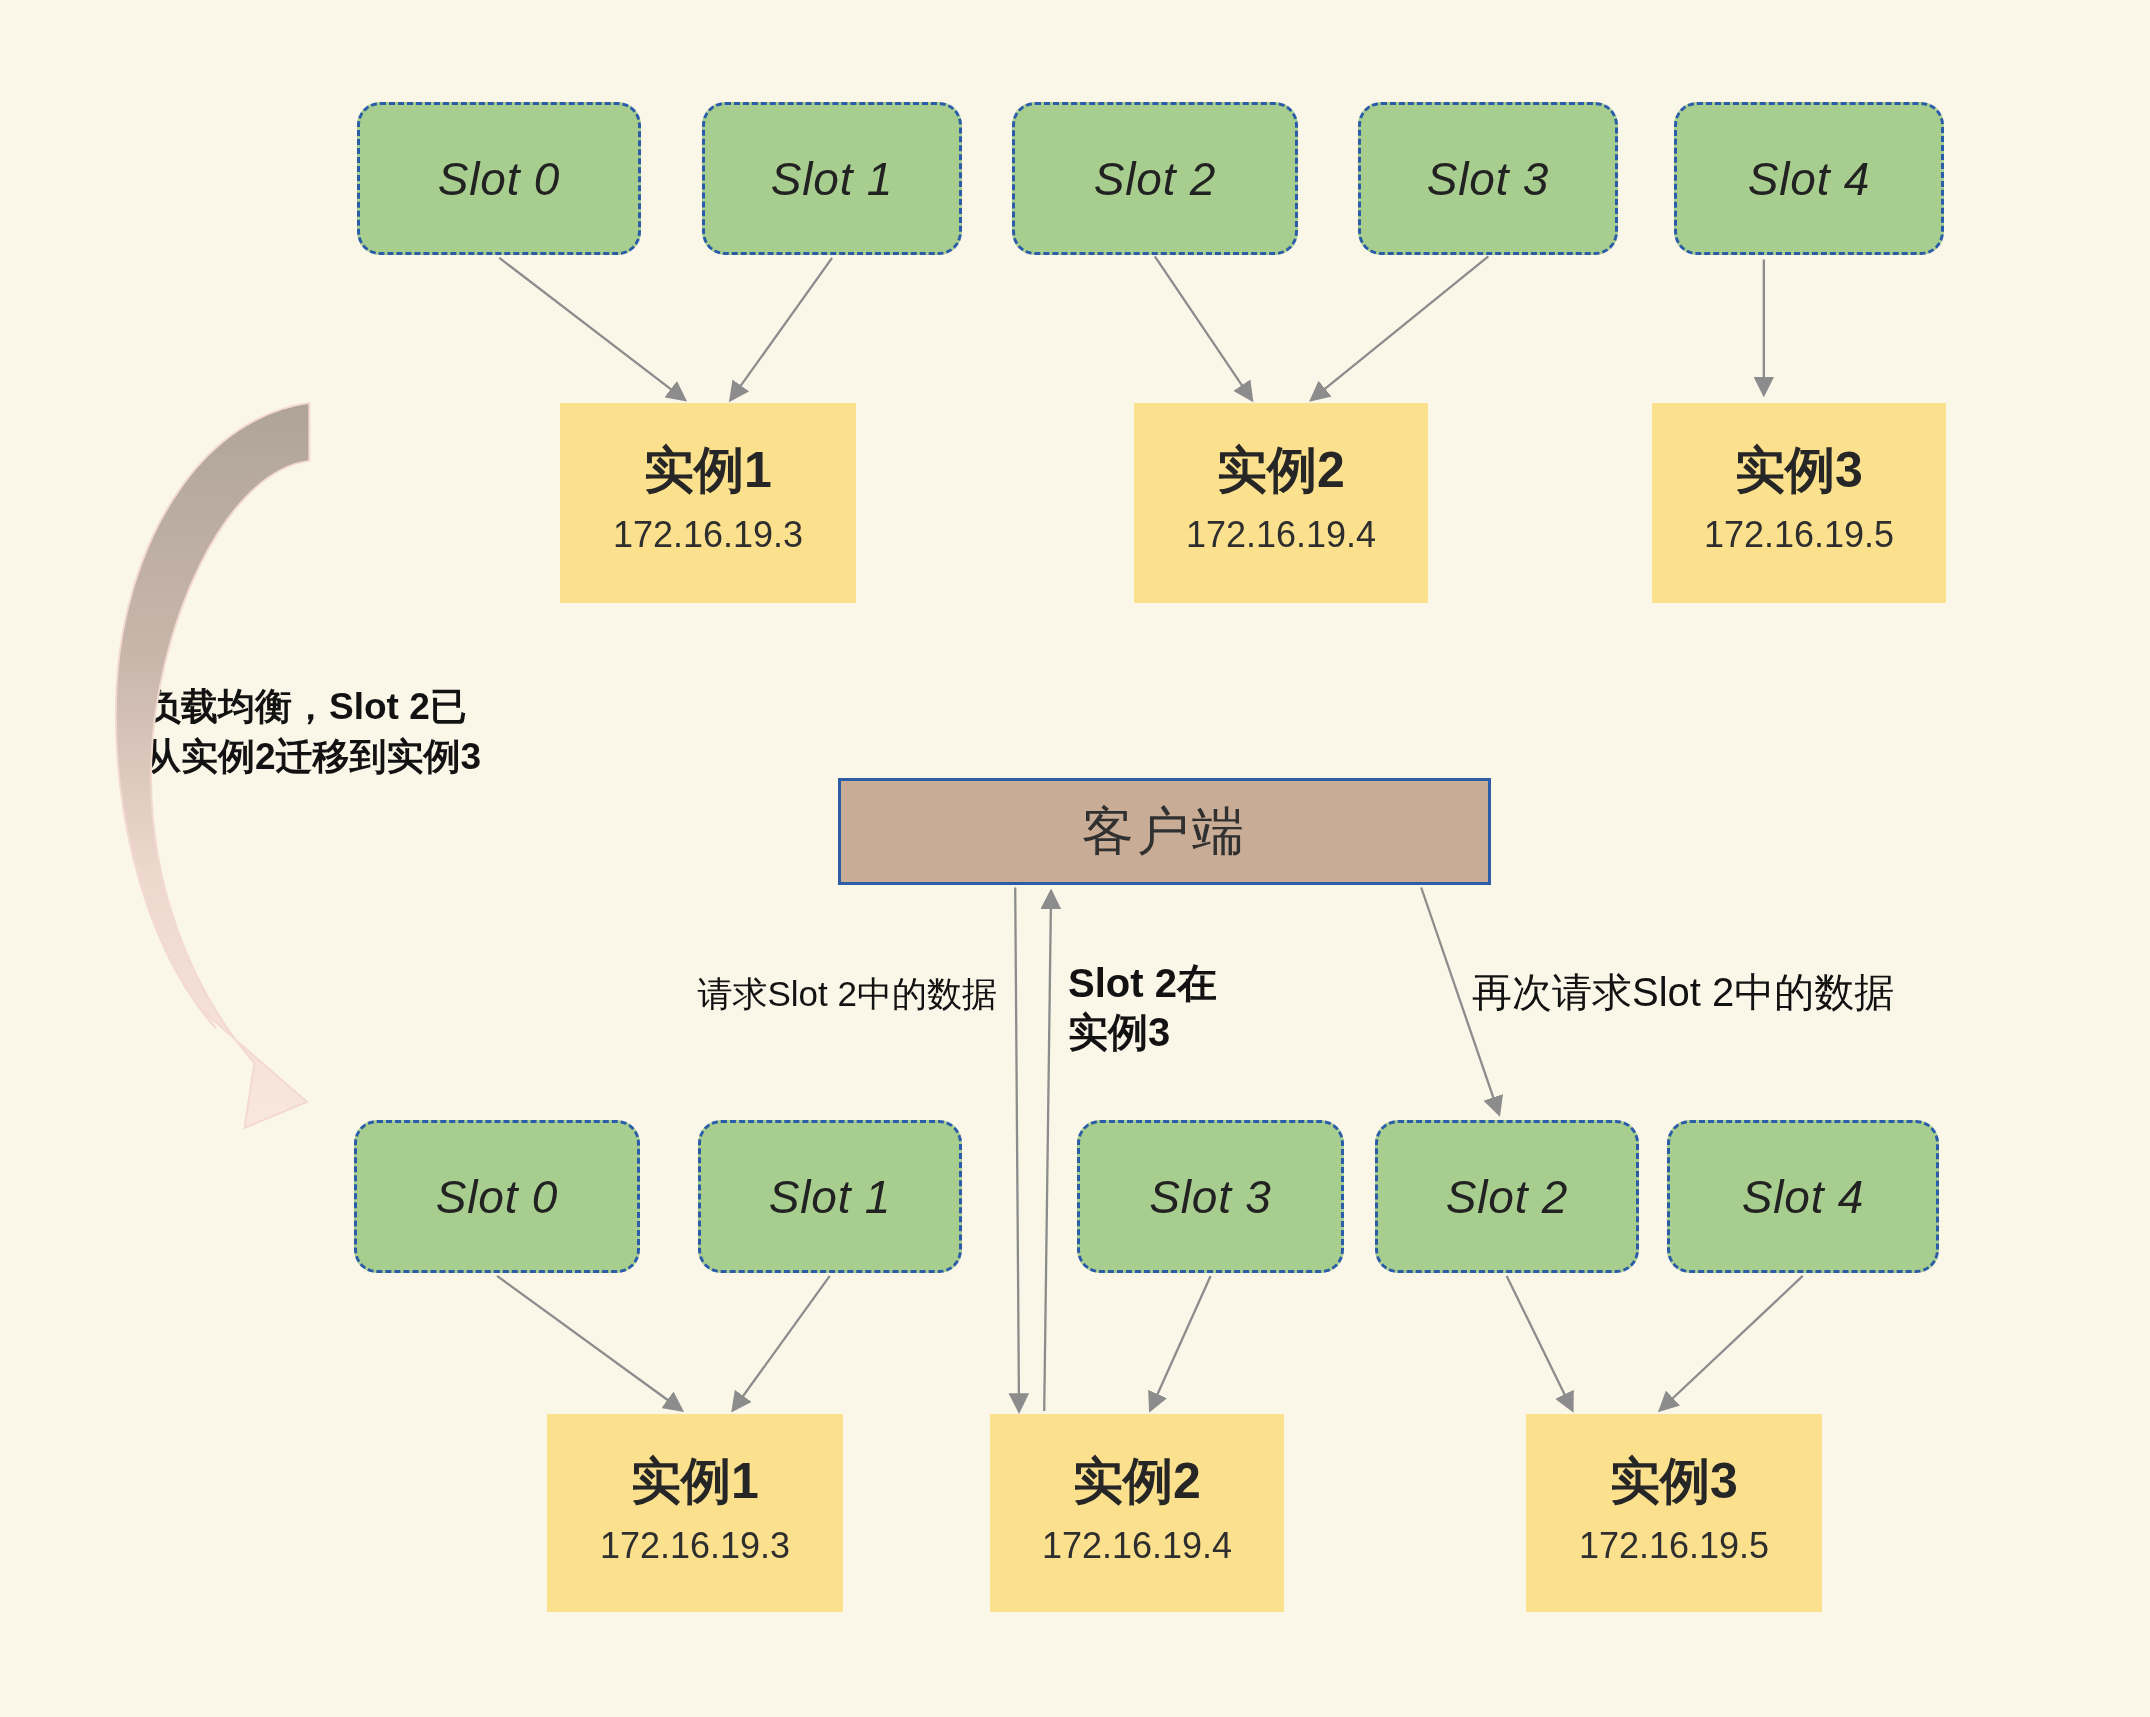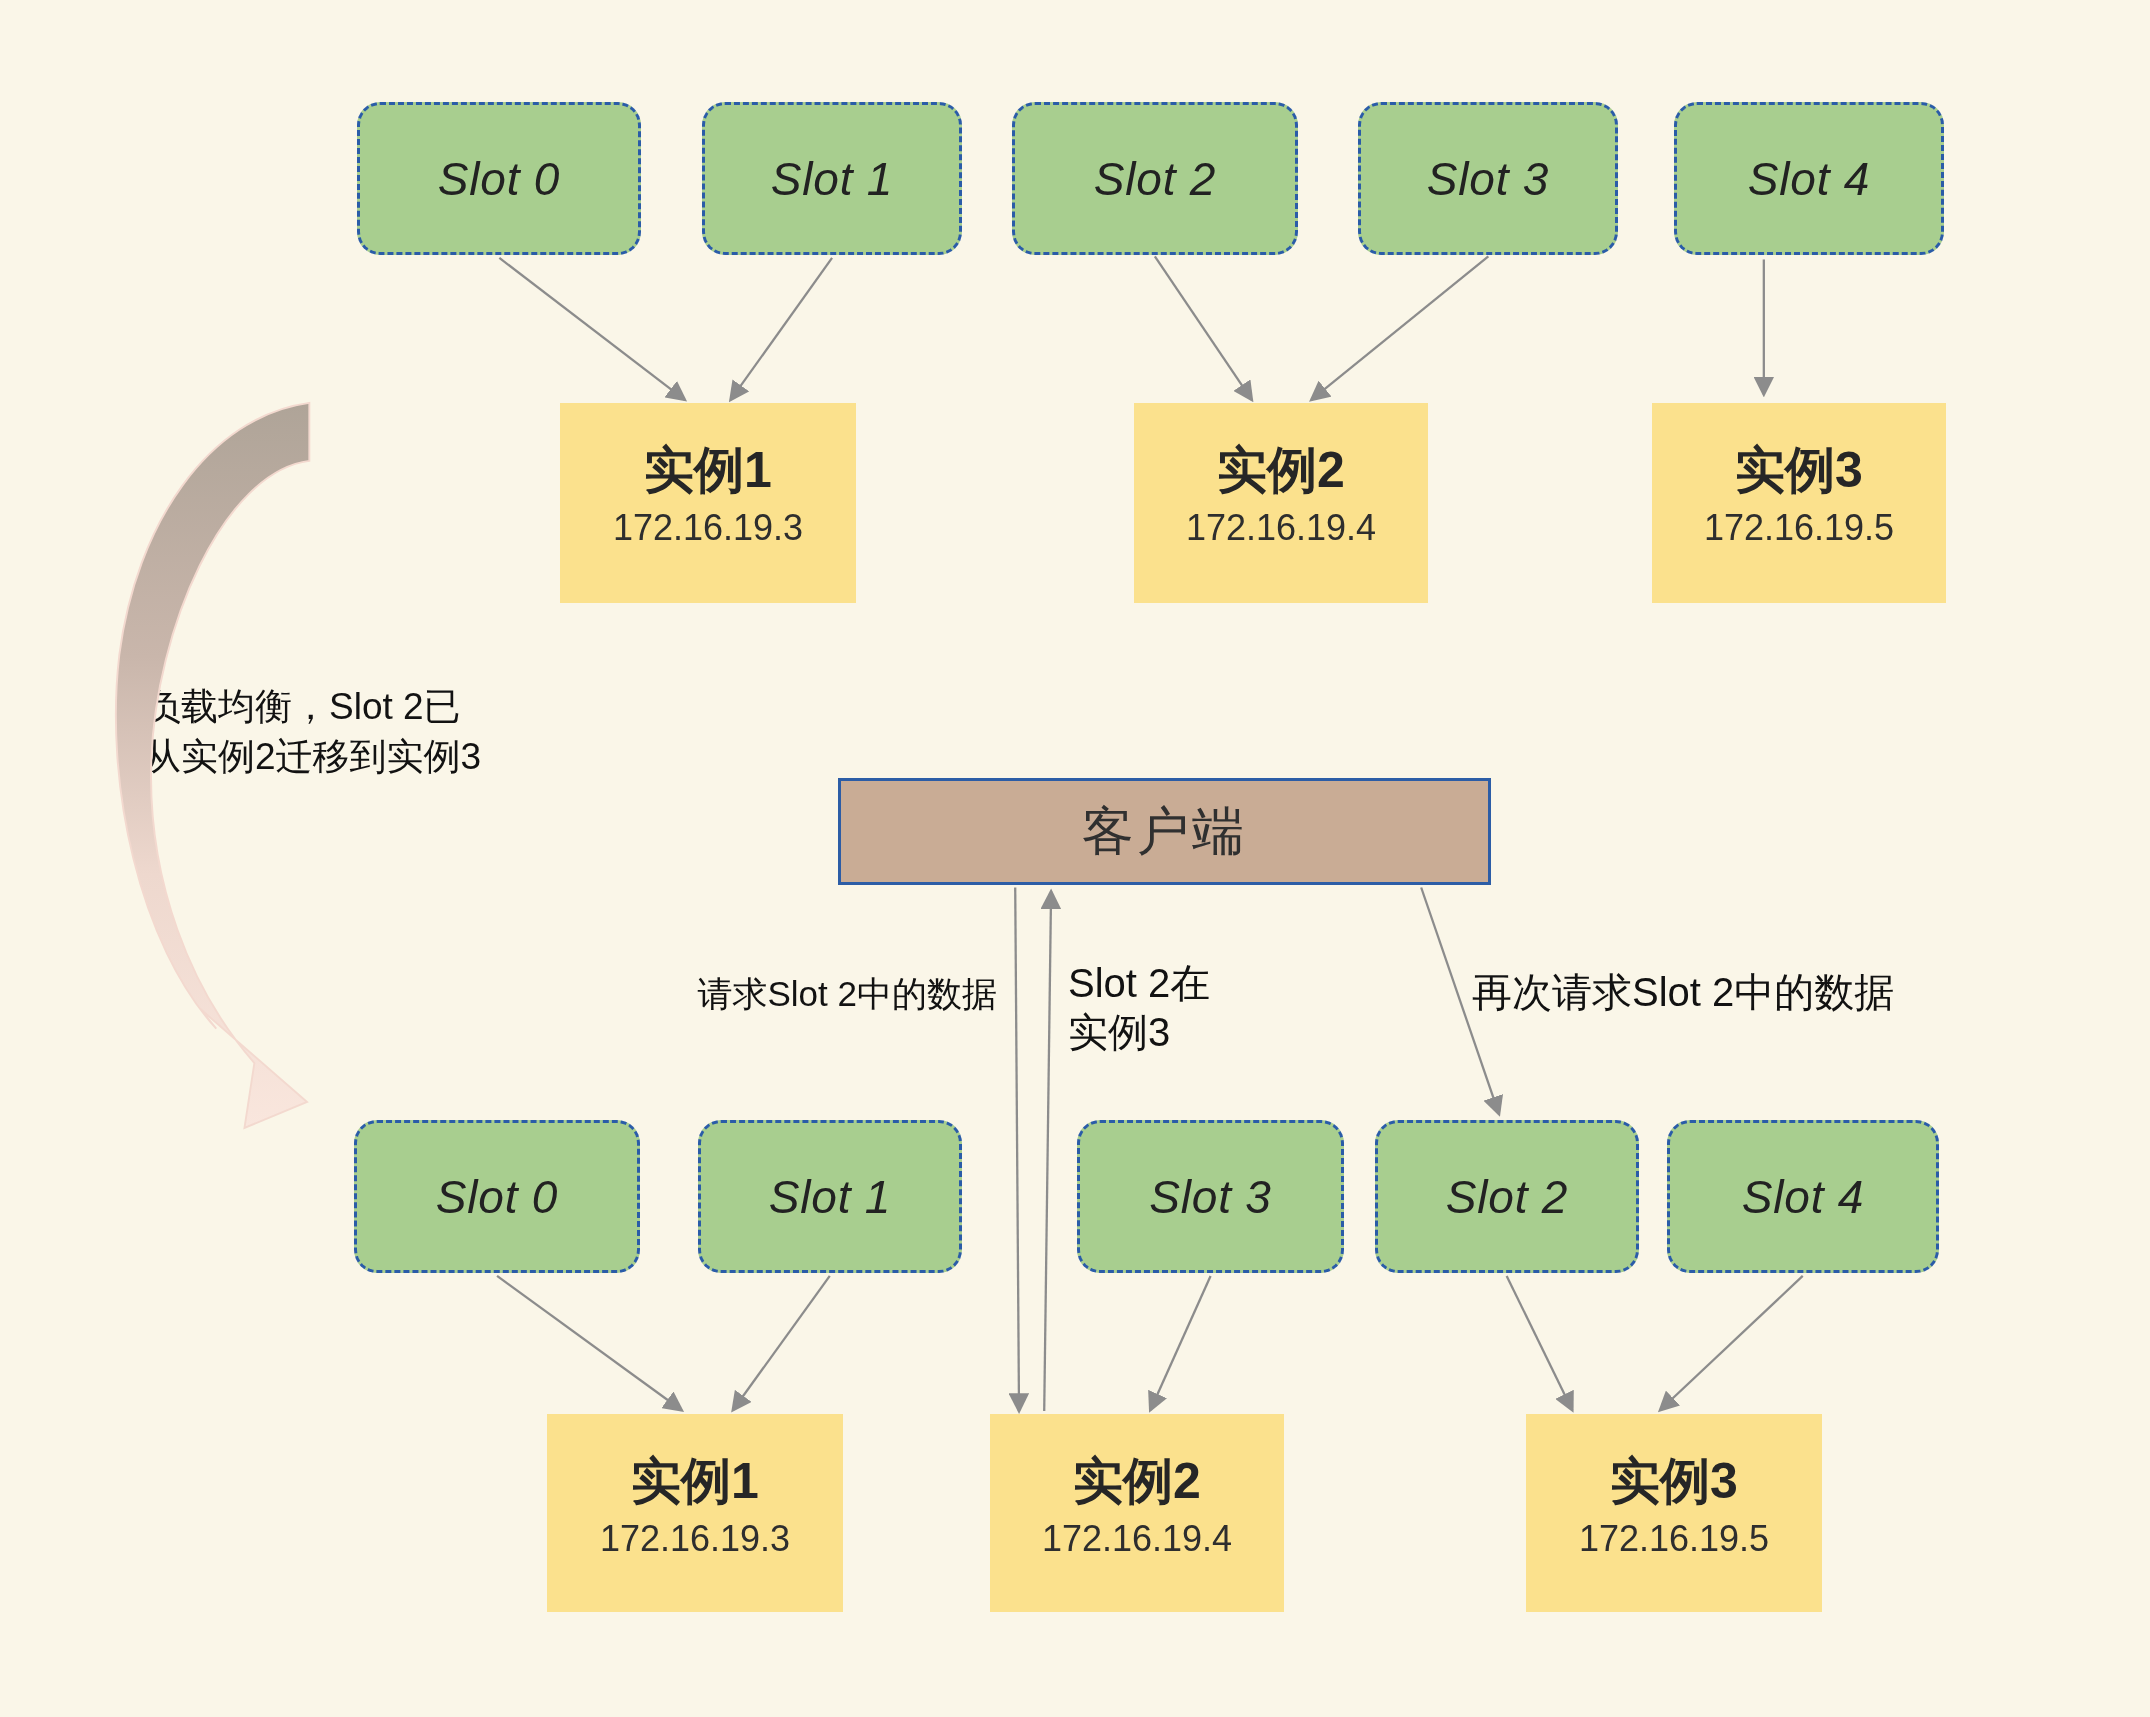--- a/index.html
+++ b/index.html
@@ -45,40 +45,40 @@
     position:absolute;height:200px;
     background:var(--instance-fill);
     box-sizing:border-box;
     display:flex;flex-direction:column;align-items:center;
     padding-top:38px;
     z-index:2;
   }
   .row-top .instance{top:403px;}
   .row-bottom .instance{top:1414px;height:198px;}
   .instance-title{font-size:50px;line-height:58px;color:#262626;font-weight:bold;}
-  .instance-ip{font-size:36px;line-height:44px;color:#2e2e2e;margin-top:7px;text-align:right;}
+  .instance-ip{font-size:36px;line-height:44px;color:#2e2e2e;margin-top:14px;text-align:right;}
 
   .client{
     position:absolute;left:838px;top:778px;width:653px;height:107px;
     background:var(--client-fill);
     border:3.8px solid var(--client-border);
     box-sizing:border-box;
     display:flex;align-items:center;justify-content:center;
     font-size:52px;color:#303030;letter-spacing:3.1px;
     z-index:2;
   }
 
   .note{
     position:absolute;z-index:4;color:#121212;white-space:nowrap;
   }
   .note-migration{left:144px;top:682px;font-size:37px;line-height:50px;}
   .note-request{right:1154px;top:971px;font-size:35px;text-align:right;}
   .note-slot2at{left:1068px;top:959px;font-size:40px;line-height:49px;}
   .note-again{left:1472px;top:965px;font-size:40px;}
-  .note span{display:block;}
+  .note span{display:block;font-weight:bold;}
 </style>
 </head>
 <body>
 
 <div id="canvas">
 
   <svg id="overlay" viewBox="0 0 2818 2250" aria-hidden="true">
     <defs>
       <marker id="ah" viewBox="0 0 10 10" refX="8.6" refY="5" markerWidth="9" markerHeight="9" orient="auto">
         <path d="M0,0 L10,5 L0,10 Z" style="fill:var(--connector,#8C8C8C)"></path>

